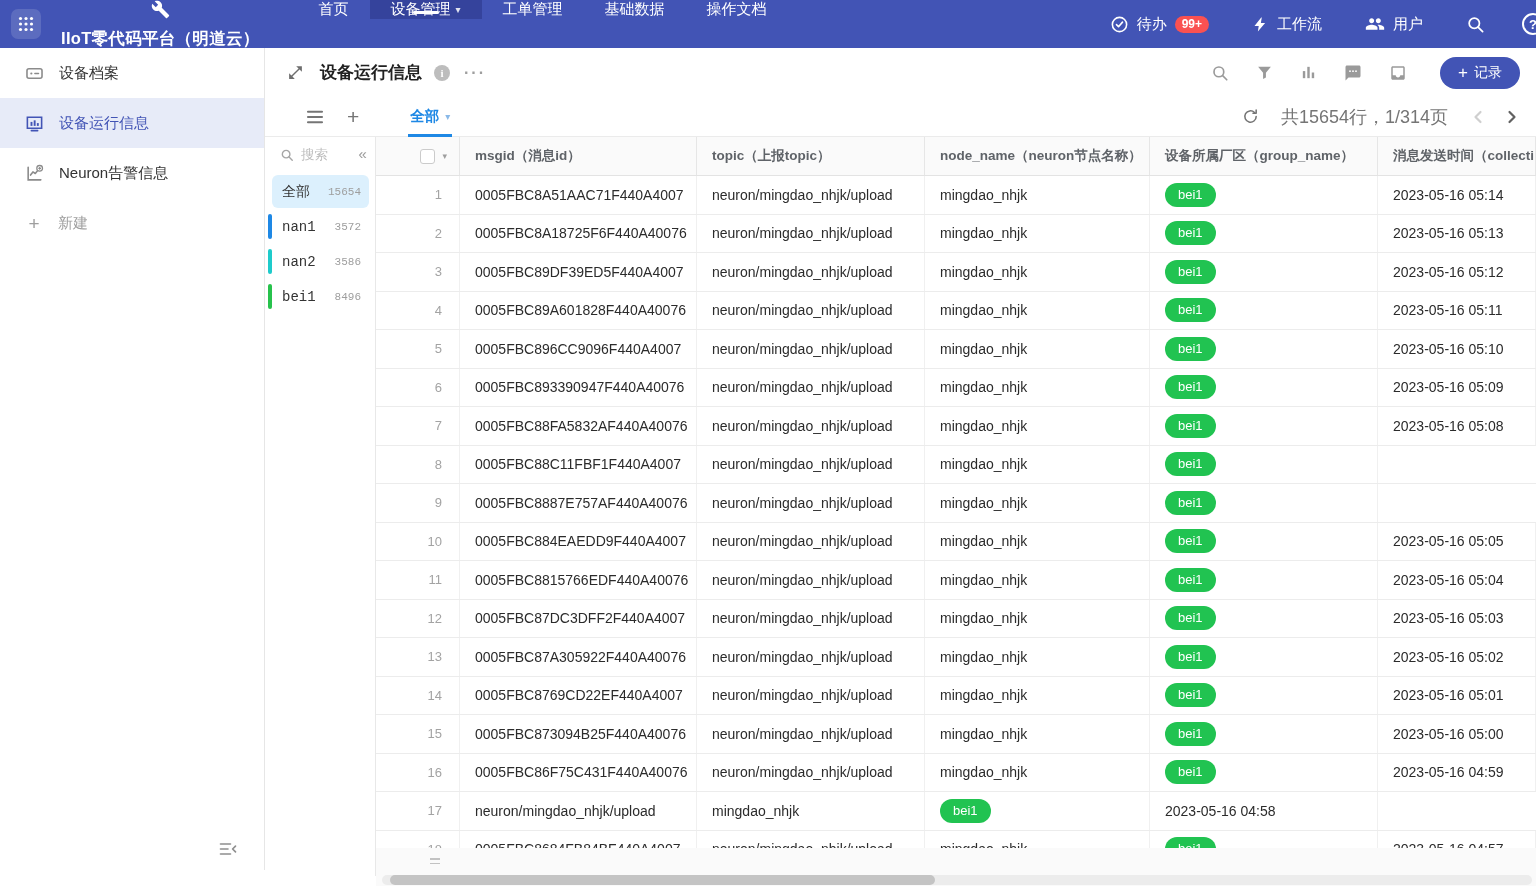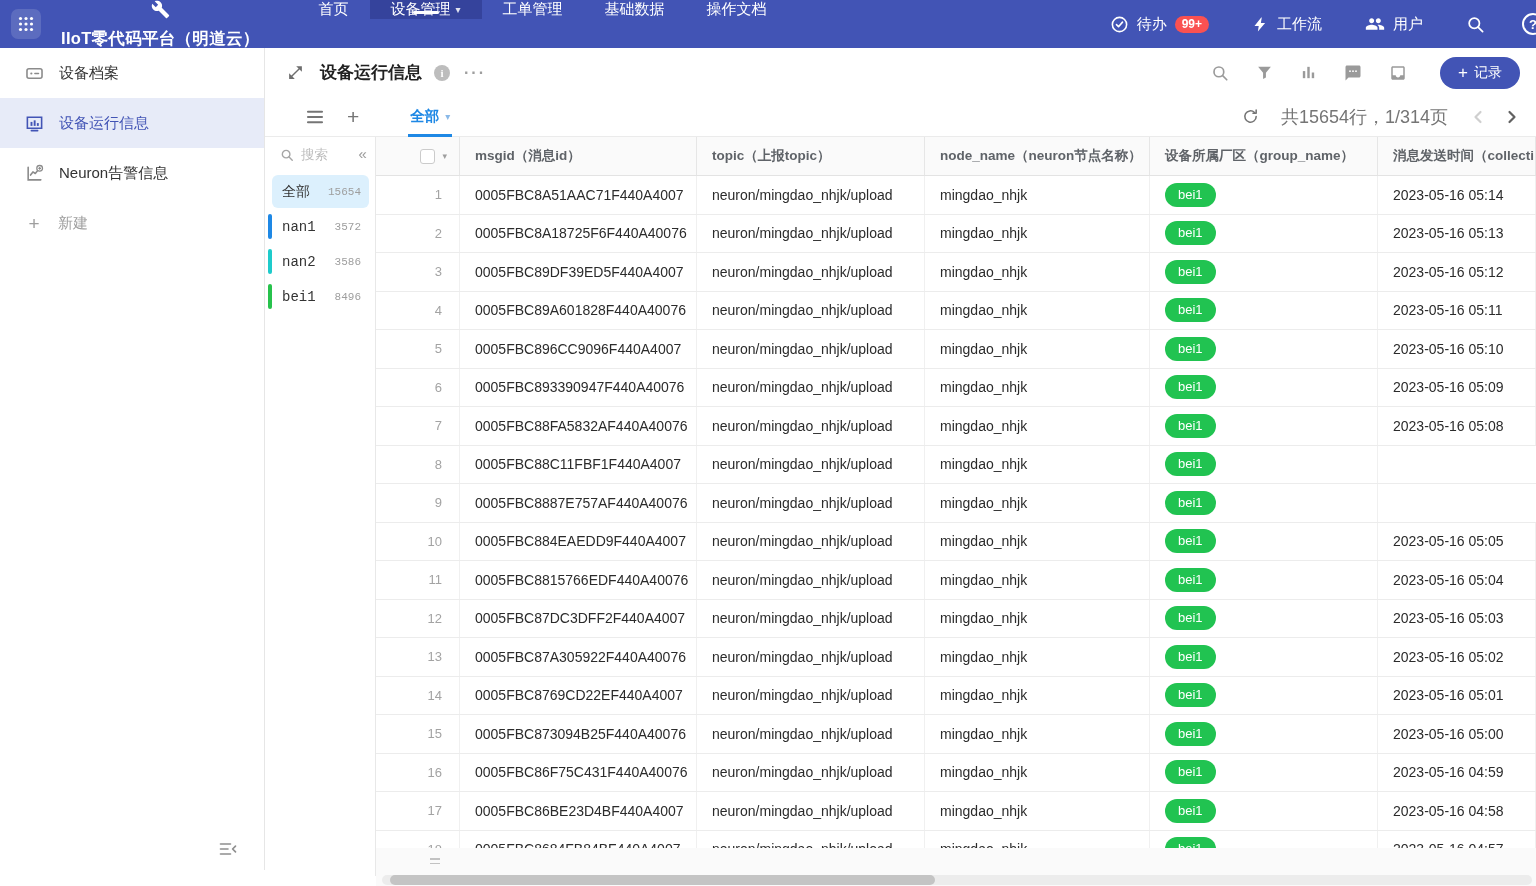--- a/index.html
+++ b/index.html
@@ -507,21 +507,20 @@
     <div class="td td-msgid">0005FBC86F75C431F440A40076</div>
     <div class="td td-topic">neuron/mingdao_nhjk/upload</div>
     <div class="td td-node">mingdao_nhjk</div>
     <div class="td td-group">
           <span class="badge-pill" style="background: rgb(33, 195, 81);">bei1</span>
         </div>
     <div class="td td-time">2023-05-16 04:59</div>
   </div>
       <div class="trow tbody-row">
     <div class="td td-num">17</div>
-    <div class="td td-msgid">0005FBC86BE23D4BF440A4007</div>
     <div class="td td-topic">neuron/mingdao_nhjk/upload</div>
     <div class="td td-node">mingdao_nhjk</div>
     <div class="td td-group">
           <span class="badge-pill" style="background: rgb(33, 195, 81);">bei1</span>
         </div>
     <div class="td td-time">2023-05-16 04:58</div>
   </div>
       <div class="trow tbody-row">
     <div class="td td-num">18</div>
     <div class="td td-msgid">0005FBC8684FB84BF440A4007</div>

